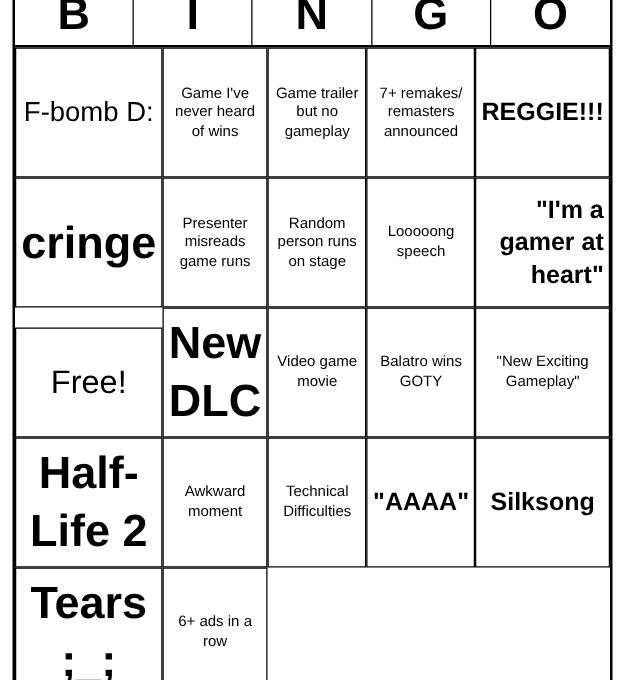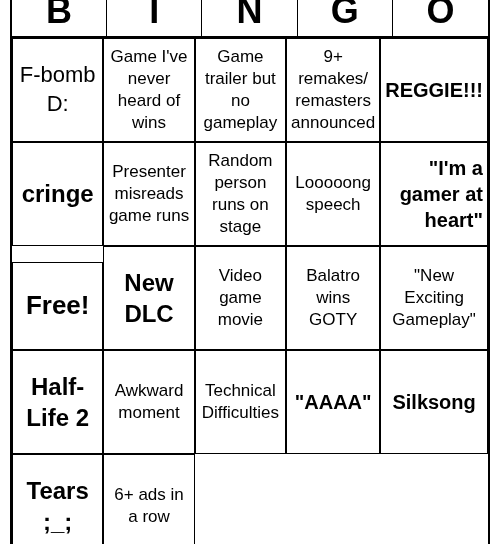--- a/index.html
+++ b/index.html
@@ -49,38 +49,38 @@
     }
 
     .bingo-cell {
       border: 1px solid #000;
       min-height: 88px;
       display: flex;
       align-items: center;
       justify-content: center;
       text-align: center;
       padding: 4px;
-      font-size: 17px;
+      font-size: 12px;
       line-height: 1.3;
       cursor: pointer;
     }
 
     .bingo-cell.large-text {
       font-size: 22px;
       font-weight: normal;
     }
 
     .bingo-cell.xl-text {
-      font-size: 24px;
+      font-size: 36px;
       font-weight: bold;
     }
 
     .bingo-cell.free-space {
       font-size: 26px;
-      font-weight: bold;
+      font-weight: normal;
       margin-top: 16px;
     }
 
     .bingo-cell.header-large {
       font-size: 20px;
       font-weight: bold;
       text-align: right;
     }
   </style>
 </head>
@@ -91,21 +91,21 @@
   <div class="bingo-header-cell">B</div>
       <div class="bingo-header-cell">I</div>
       <div class="bingo-header-cell">N</div>
       <div class="bingo-header-cell">G</div>
       <div class="bingo-header-cell">O</div>
     </div>
   <div class="bingo-grid">
   <div class="bingo-cell large-text">F-bomb D:</div>
       <div class="bingo-cell">Game I've never heard of wins</div>
       <div class="bingo-cell">Game trailer but no gameplay</div>
-      <div class="bingo-cell">9+ remakes/ remasters announced</div>
+      <div class="bingo-cell">7+ remakes/ remasters announced</div>
       <div class="bingo-cell header-large">REGGIE!!!</div>
       <div class="bingo-cell xl-text">cringe</div>
       <div class="bingo-cell">Presenter misreads game runs</div>
       <div class="bingo-cell">Random person runs on stage</div>
       <div class="bingo-cell">Looooong speech</div>
       <div class="bingo-cell header-large">"I'm a gamer at heart"</div>
       <div class="bingo-cell free-space">Free!</div>
       <div class="bingo-cell xl-text">New DLC</div>
       <div class="bingo-cell">Video game movie</div>
       <div class="bingo-cell">Balatro wins GOTY</div>

